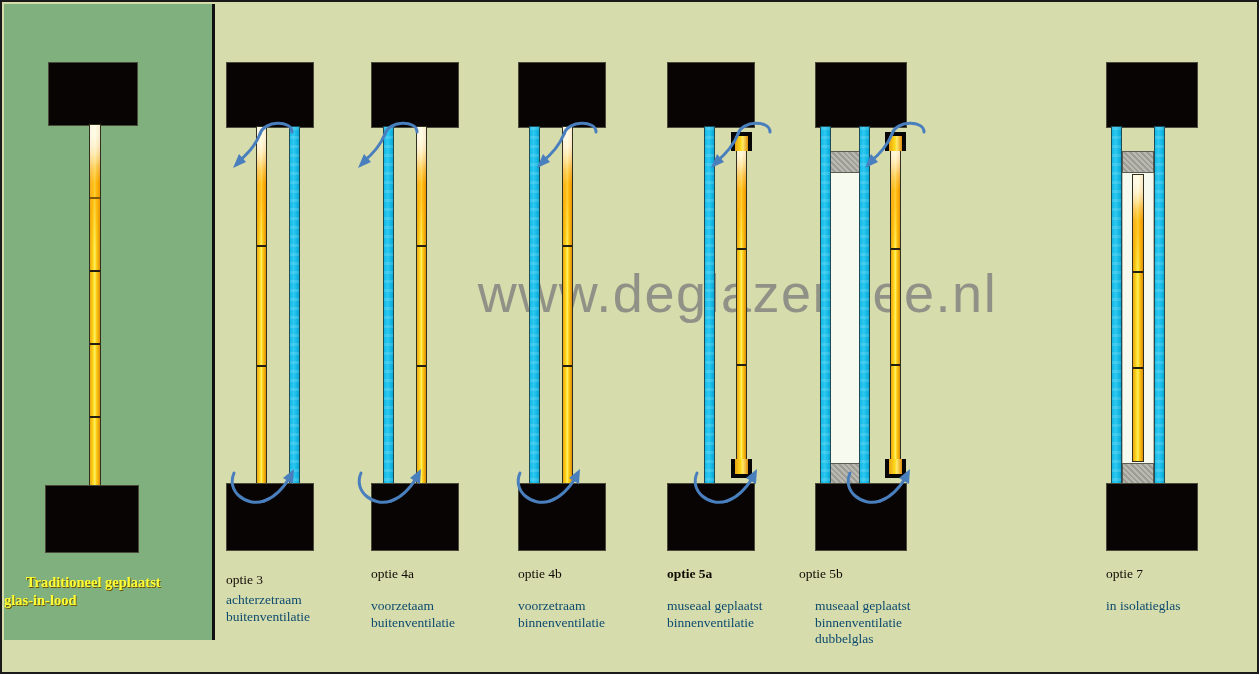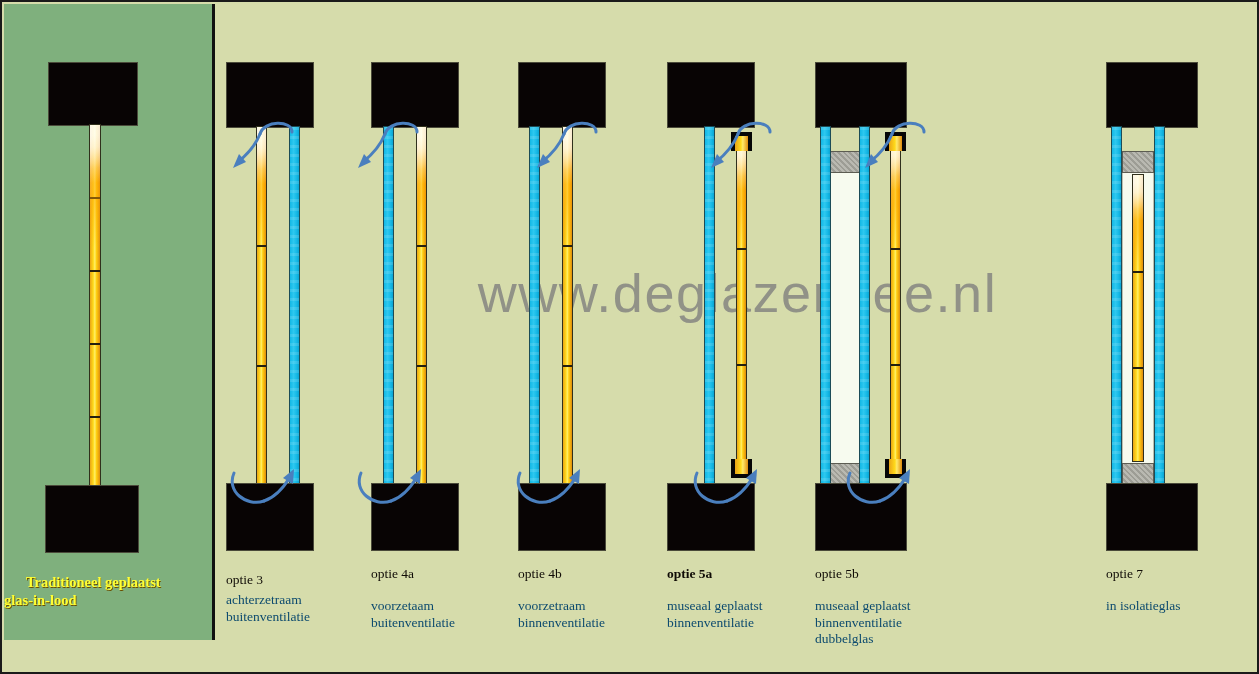--- a/index.html
+++ b/index.html
@@ -255,21 +255,21 @@
         <path d="M62 16 C62 4, 34 4, 30 18" stroke="#4a7fbe" stroke-width="3" fill="none" stroke-linecap="round"></path>
         <path d="M30 18 C26 28, 18 38, 8 46" stroke="#4a7fbe" stroke-width="3" fill="none" stroke-linecap="round"></path>
         <path d="M3 52 L9 38 L16 46 Z" fill="#4a7fbe"></path>
       </svg>
       <svg class="arrow" style="left:48px;top:455px;" width="84" height="62" viewBox="0 0 84 62">
         <path d="M6 14 C-2 32, 18 48, 36 42" stroke="#4a7fbe" stroke-width="3" fill="none" stroke-linecap="round"></path>
         <path d="M36 42 C48 38, 56 28, 62 18" stroke="#4a7fbe" stroke-width="3" fill="none" stroke-linecap="round"></path>
         <path d="M66 10 L65 25 L55 19 Z" fill="#4a7fbe"></path>
       </svg>
 
-      <div class="opt-label" style="left:19px;top:562px;">optie 5b</div>
+      <div class="opt-label" style="left:3px;top:562px;">optie 5b</div>
       <div class="opt-desc" style="left:19px;top:594px;">
         <span>museaal geplaatst</span>
         <span>binnenventilatie</span>
         <span>dubbelglas</span>
       </div>
     </div>
 
 
     <div class="option" style="left:870px;width:173px;">
       <div class="block" style="left:20px;top:58px;width:92px;height:66px;"></div>

